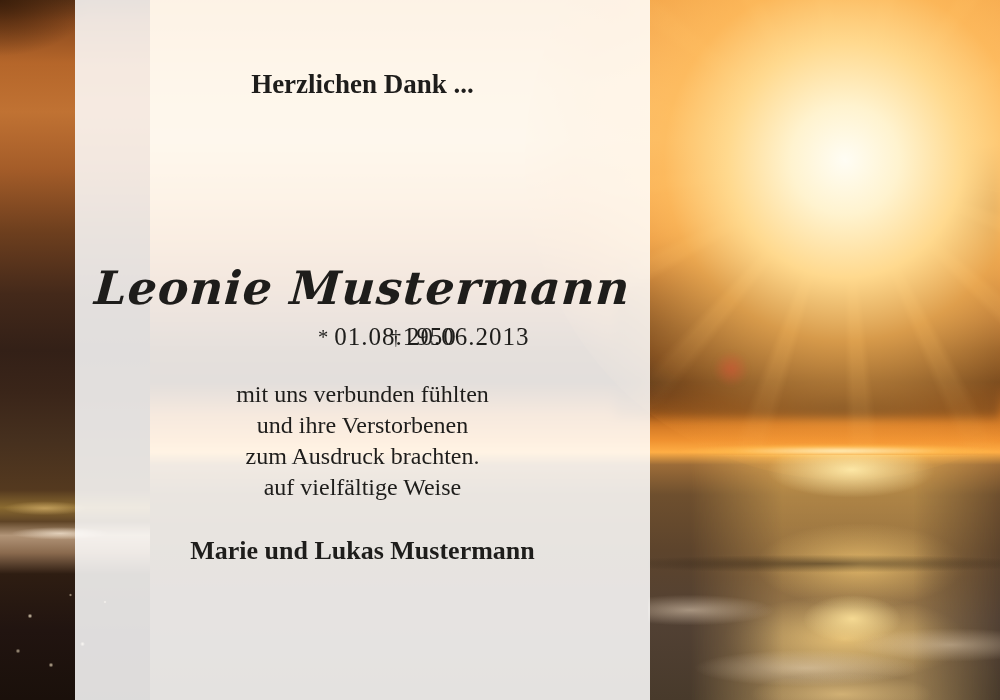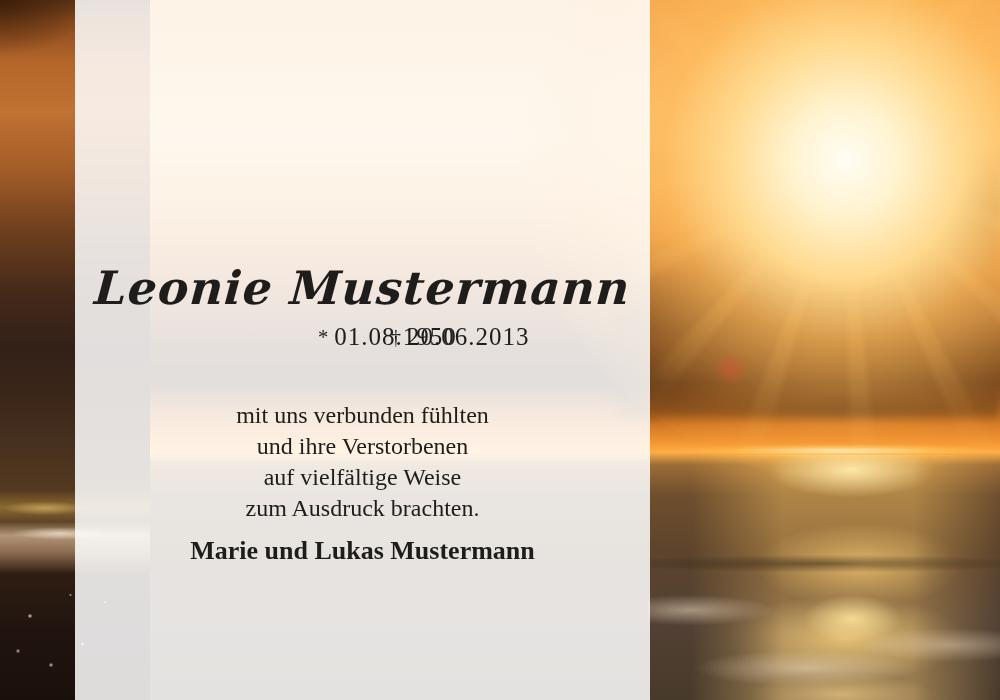--- a/index.html
+++ b/index.html
@@ -100,21 +100,21 @@
   .name-line{
     top:256px;font-size:46px;line-height:64px;
     font-family:"DejaVu Serif","Liberation Serif",serif;
     font-style:italic;font-weight:bold;letter-spacing:1px;
     transform:skewX(-4deg);
   }
   .dates-line{top:322px;font-size:25px;line-height:30px;letter-spacing:1px;}
   .dates-line .date-group{position:static;display:inline-block;}
   .dates-line .gap{position:static;display:inline-block;width:42px;}
   .sym{position:static;font-size:.82em;vertical-align:.18em;padding-right:5px;}
-  .body-block{top:400px;font-size:24px;line-height:31px;}
+  .body-block{top:379px;font-size:24px;line-height:31px;}
   .family-line{top:534px;font-size:26px;font-weight:bold;line-height:34px;text-align:center;}
   .place-line{top:599px;font-size:24px;line-height:32px;}
   .line{position:static;display:block;}
 </style>
 </head>
 <body>
 
 <div class="stage">
 
   <div class="photo">
@@ -124,38 +124,39 @@
     <div class="sun-glow"></div>
     <div class="lens-flare"></div>
     <div class="horizon-glow"></div>
     <div class="reflection"></div>
     <div class="foam"></div>
     <div class="shore-left"></div>
   </div>
 
   <div class="panel">
 
+    <div class="t header-line">Herzlichen Dank ...</div>
 
 
     <div class="t name-line">Leonie Mustermann</div>
 
     <div class="t dates-line">
       <span class="date-group">
         <span class="sym">*</span><span>01.08.1950</span>
       </span>
       <span class="gap"></span>
       <span class="date-group">
         <span class="sym">†</span><span>20.06.2013</span>
       </span>
     </div>
 
     <div class="t body-block">
       <span class="line">mit uns verbunden fühlten</span>
       <span class="line">und ihre Verstorbenen</span>
+      <span class="line">zum Ausdruck brachten.</span>
       <span class="line">auf vielfältige Weise</span>
-      <span class="line">zum Ausdruck brachten.</span>
     </div>
 
     <div class="t family-line">Marie und Lukas Mustermann</div>
 
 
   </div>
 </div>
 
 </body></html>

